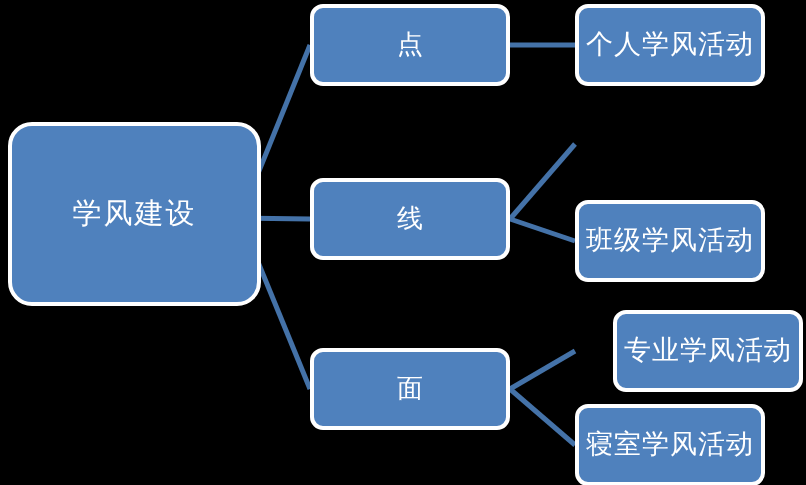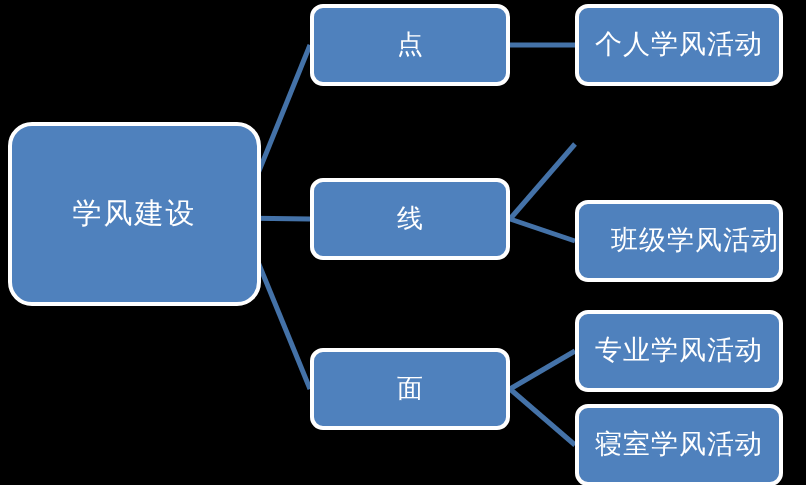--- a/index.html
+++ b/index.html
@@ -52,30 +52,30 @@
     width: 200px;
     height: 82px;
     font-size: 26px;
     border-radius: 13px;
   }
   .node-mid-1 { top: 4px; }
   .node-mid-2 { top: 178px; }
   .node-mid-3 { top: 348px; }
   .node-leaf {
     left: 575px;
-    width: 208px;
+    width: 190px;
     height: 82px;
     font-size: 27px;
     border-radius: 13px;
     letter-spacing: 1px;
   }
   .node-leaf-1 { top: 4px; }
   .node-leaf-2 { top: 103px; }
-  .node-leaf-3 { top: 200px; justify-content: flex-end; }
-  .node-leaf-4 { top: 310px; }
+  .node-leaf-3 { top: 200px; }
+  .node-leaf-4 { top: 310px; margin-left: 38px; }
   .node-leaf-5 { top: 404px; }
 </style>
 </head>
 <body>
 
 <div id="canvas">
 
   <svg class="connectors" viewBox="0 0 806 485" width="806" height="485">
 
     <line x1="240" y1="218" x2="310" y2="45" stroke="#4472A8" stroke-width="5"></line>

